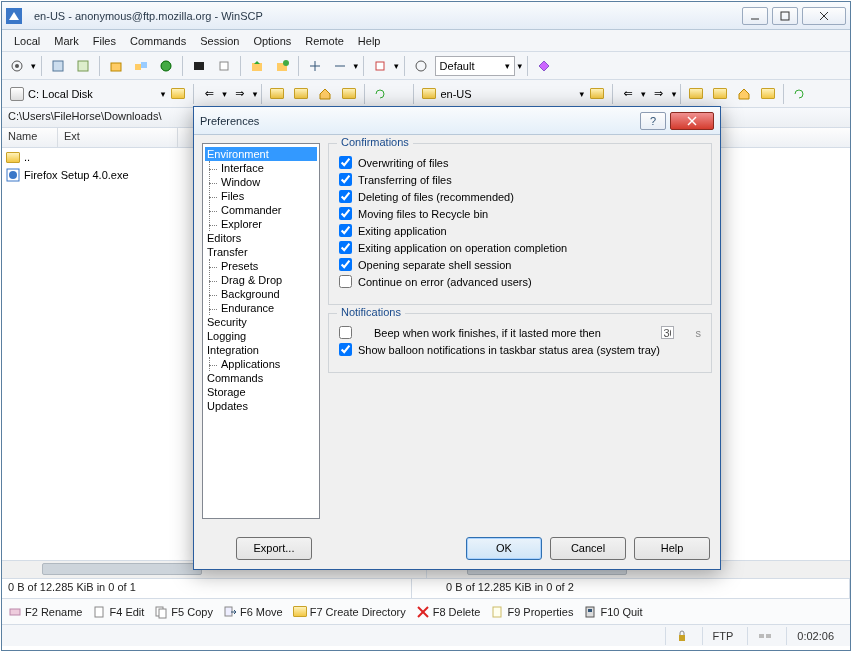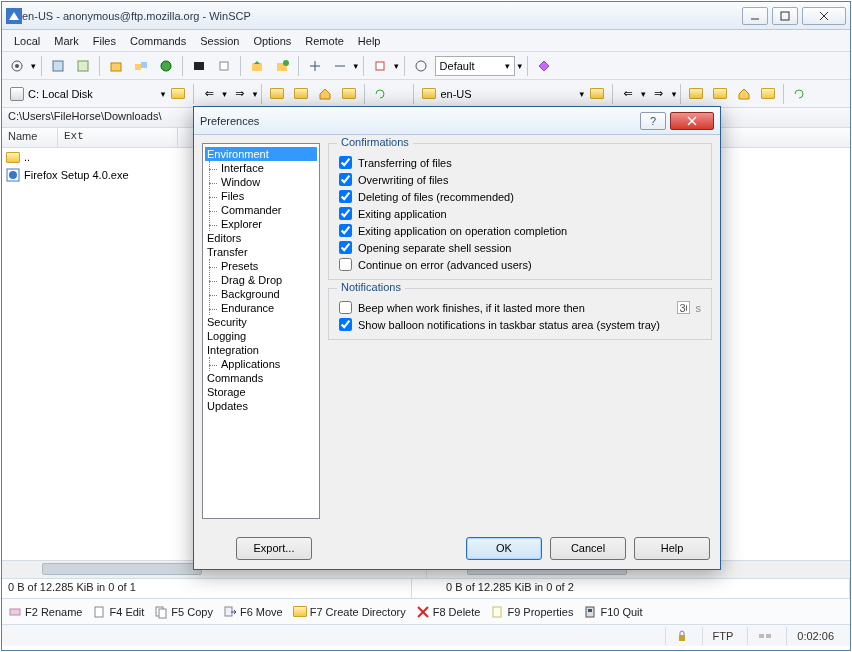--- a/index.html
+++ b/index.html
@@ -1,21 +1,21 @@
 <!DOCTYPE html>
 <html><head>
 <meta charset="utf-8">
 <style>
 * { box-sizing: border-box; margin: 0; padding: 0; font-family: "Segoe UI", Tahoma, sans-serif; font-size: 11px; }
 body { background: #fff; width: 852px; height: 652px; overflow: hidden; position: relative; }
 
 
 .win-frame { border: 1px solid #5a7fa0; width: 850px; height: 650px; position: absolute; top: 1px; left: 1px; background: #fff; }
 .titlebar { height: 28px; background: linear-gradient(#f9fbfd,#e4ecf6); display: flex; align-items: center; padding: 0 4px; border-bottom: 1px solid #b8c8d8; }
-.titlebar .title { flex: 1; color: #2a3a4a; }
+.titlebar .title { flex: 1; color: #2a3a4a; padding-left: 12px; }
 .titlebar .winbtn { width: 26px; height: 18px; border: 1px solid #9aaabf; margin-left: 4px; background: linear-gradient(#fdfdfd,#e8eef6); display: flex; align-items: center; justify-content: center; border-radius: 2px; }
 .titlebar .winbtn.close { width: 44px; }
 .titlebar .winbtn svg { width: 10px; height: 10px; }
 
 .menubar { height: 22px; display: flex; align-items: center; padding: 0 6px; gap: 2px; background: #f4f6f9; border-bottom: 1px solid #d4dce6; }
 .menubar span { padding: 2px 6px; color: #1a1a1a; }
 
 .toolbar { height: 28px; display: flex; align-items: center; padding: 0 4px; gap: 3px; background: #f4f6f9; border-bottom: 1px solid #d4dce6; }
 .tbtn { width: 22px; height: 22px; display: flex; align-items: center; justify-content: center; border: 1px solid transparent; }
 .tsep { width: 1px; height: 20px; background: #c0c8d2; margin: 0 2px; }
@@ -54,25 +54,25 @@
 .dlg-title .db.close svg { stroke: #fff; }
 .dlg-body { display: flex; height: calc(100% - 28px - 42px); padding: 8px; gap: 8px; }
 .tree { width: 118px; border: 1px solid #828790; background: #fff; padding: 3px 2px; overflow: auto; }
 .tree .node { padding: 1px 2px; white-space: nowrap; color: #000; }
 .tree .node.sel { background: #3399ff; color: #fff; }
 .tree .child { padding-left: 14px; position: relative; }
 .tree .child::before { content: ""; position: absolute; left: 4px; top: 0; bottom: 0; border-left: 1px dotted #808080; }
 .tree .child .node::before { content: ""; position: absolute; left: 4px; width: 8px; border-top: 1px dotted #808080; margin-top: 7px; }
 
 .right { flex: 1; }
-.group { border: 1px solid #d0d4d8; background: #f0f0f0; position: relative; padding: 10px 10px 6px 10px; margin-bottom: 8px; }
+.group { border: 1px solid #d0d4d8; background: #f0f0f0; position: relative; padding: 10px 10px 14px 10px; margin-bottom: 8px; }
 .group-title { position: absolute; top: -8px; left: 8px; background: #f0f0f0; padding: 0 4px; color: #1a4b8c; }
 .chk { display: flex; align-items: center; gap: 6px; padding: 2px 0; color: #000; }
 .chk input { width: 13px; height: 13px; }
-.beep { display: flex; align-items: center; gap: 6px; }
+.beep { display: flex; align-items: center; gap: 22px; }
 .spin { width: 42px; height: 20px; border: 1px solid #abadb3; background: #fff; text-align: right; padding: 0 2px; }
 
 .dlg-buttons { height: 42px; display: flex; align-items: center; padding: 0 10px; gap: 8px; margin-left: 32px; }
 .btn { height: 23px; min-width: 76px; border: 1px solid #707070; background: linear-gradient(#f2f2f2,#e3e3e3); border-radius: 3px; display: flex; align-items: center; justify-content: center; }
 .btn.primary { border-color: #2f6fb0; box-shadow: inset 0 0 0 1px #a8d2ff; background: linear-gradient(#eaf3fb,#cfe5f7); }
 .spacer { flex: 1; }
 
 .ico { width: 16px; height: 16px; display: inline-block; }
 .folder-y { background: linear-gradient(#fff2b8,#f2c744); border: 1px solid #c9a227; border-radius: 1px; width: 14px; height: 11px; }
 .disk { width: 14px; height: 14px; border: 1px solid #888; border-radius: 2px; background: linear-gradient(#fff,#ddd); }
@@ -296,21 +296,21 @@
   </div>
 
   <div class="pathbar">
     <span>C:\Users\FileHorse\Downloads\</span>
   </div>
 
   <div class="panes">
     <div class="pane">
       <div class="colhead">
         <span style="width:56px;">Name</span>
-        <span style="width:120px;font-family:Liberation Mono, monospace;">Ext</span>
+        <span style="width:120px;">Ext</span>
       </div>
       <div class="filelist">
         <div class="filerow">
           <span class="folder-y"></span>
           <span>..</span>
         </div>
         <div class="filerow">
           <span>
               <svg width="14" height="14">
                 <rect x="1" y="1" width="12" height="12" fill="#fff" stroke="#3a77c8"></rect>
@@ -467,29 +467,33 @@
       </div>
       <div class="node">Commands</div>
       <div class="node">Storage</div>
       <div class="node">Updates</div>
     </div>
     <div class="right">
       <div class="group">
         <div class="group-title">Confirmations</div>
         <label class="chk">
             <input type="checkbox" checked="" style="">
+            <span>Overwriting of files</span>
+          </label>
+        <label class="chk">
+            <input type="checkbox" checked="" style="">
             <span>Transferring of files</span>
           </label>
         <label class="chk">
             <input type="checkbox" checked="" style="">
-            <span>Overwriting of files</span>
-          </label>
-        <label class="chk">
-            <input type="checkbox" checked="" style="">
             <span>Deleting of files (recommended)</span>
+          </label>
+        <label class="chk">
+            <input type="checkbox" checked="" style="">
+            <span>Moving files to Recycle bin</span>
           </label>
         <label class="chk">
             <input type="checkbox" checked="" style="">
             <span>Exiting application</span>
           </label>
         <label class="chk">
             <input type="checkbox" checked="" style="">
             <span>Exiting application on operation completion</span>
           </label>
         <label class="chk">

